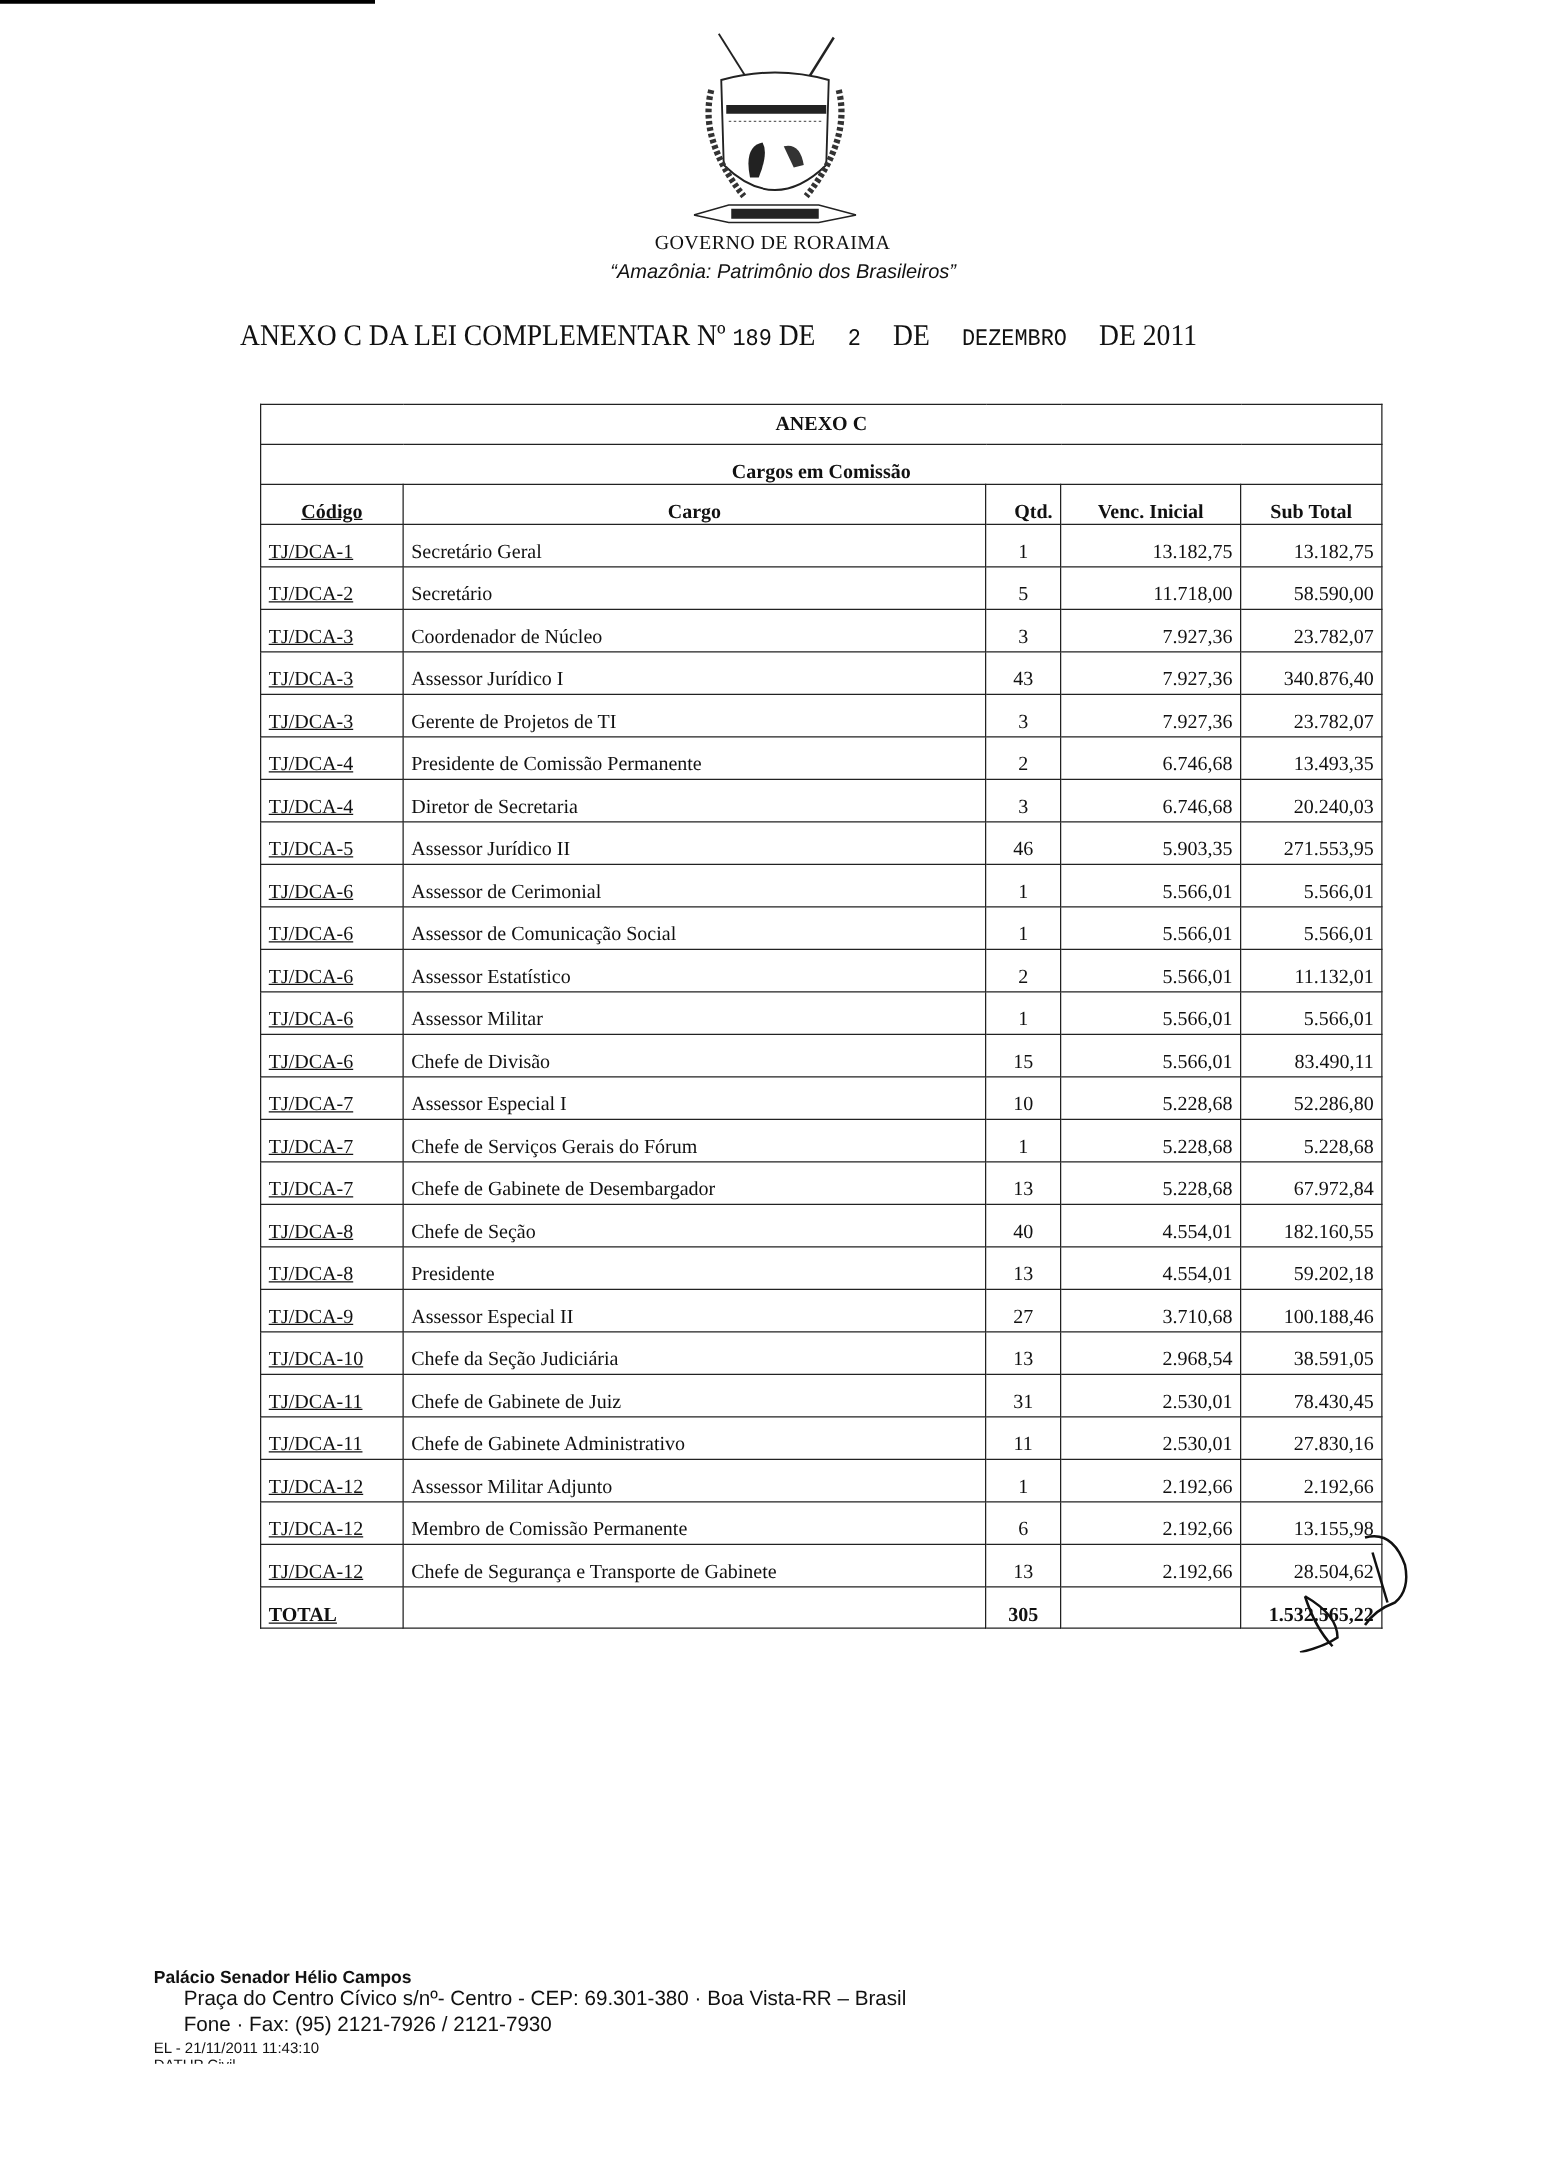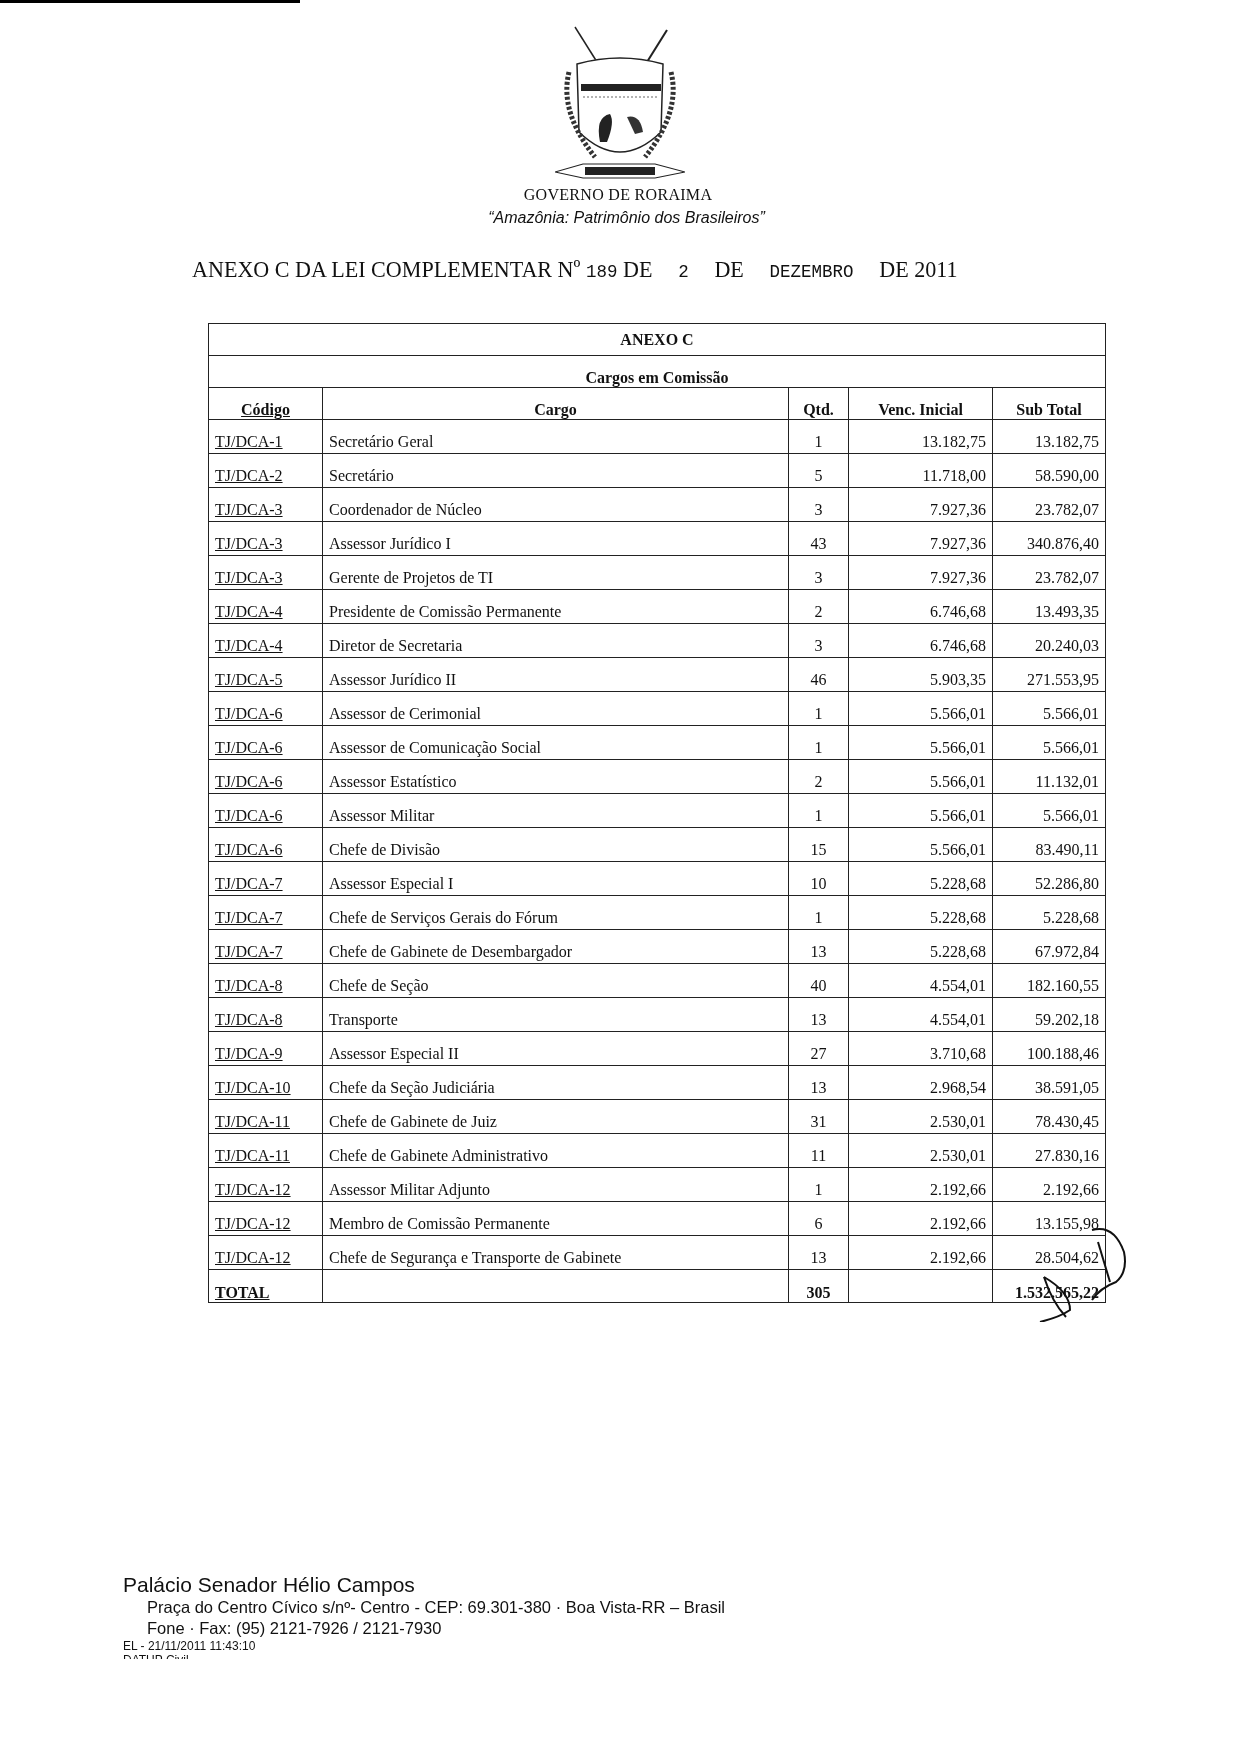--- a/index.html
+++ b/index.html
@@ -8,31 +8,31 @@
   .crest { position:absolute; left:555px; top:22px; width:130px; height:165px; }
   .gov-title { position:absolute; left:0; width:1236px; top:186px; text-align:center; font-weight:normal; font-size:16px; letter-spacing:0.3px; }
   .gov-motto { position:absolute; left:0; width:1240px; top:209px; text-align:center; font-family:"Liberation Sans", sans-serif; font-style:italic; font-size:16px; padding-left:13px; box-sizing:border-box; }
   .doc-title { position:absolute; left:192px; top:256px; font-size:24px; white-space:nowrap; transform:scaleX(0.92); transform-origin:left; }
   .doc-title .mono { font-family:"Liberation Mono", monospace; font-size:19px; }
   .doc-title .gap { display:inline-block; width:22px; }
   table.annex { position:absolute; left:188px; top:323px; width:898px; border-collapse:collapse; font-size:16px;margin-left:20px; }
   table.annex td, table.annex th { border:1.5px solid #222; padding:0 6px; height:31px; }
   .cap1 th { height:22px; font-weight:bold; text-align:center; font-size:16px; }
   .cap2 th { height:40px; vertical-align:bottom; font-weight:bold; text-align:center; font-size:16px; padding-bottom:2px; }
-  .colhead th { height:28px; font-weight:bold; font-size:16px; vertical-align:bottom; }
+  .colhead th { height:28px; font-weight:bold; font-size:16px; vertical-align:bottom;text-align:right; }
   .c-code { width:101px; text-align:left;text-decoration:underline; }
   .c-cargo { text-align:left; }
   .c-qtd { width:47px; text-align:center; }
   .c-venc { width:131px; text-align:right; }
   .c-sub { width:100px; text-align:right; }
   tr.row td { vertical-align:bottom; padding-bottom:2px; }
   tr.total td { height:32px; font-weight:bold; vertical-align:bottom; }
   .sig { position:absolute; left:1030px; top:1222px; width:110px; height:100px; }
   .footer { position:absolute; left:123px; top:1573px; font-family:"Liberation Sans", sans-serif; color:#111; }
-  .footer .f-name { font-weight:normal; font-size:21px; }
+  .footer .f-name { font-weight:bold; font-size:14px; }
   .footer .f-line { font-size:16.5px; line-height:21px;margin-left:24px; }
   .footer .f-small { font-size:12px; line-height:14px; }
   .footer .f-cut { font-size:12px; height:6px; overflow:hidden; line-height:14px; }
 </style>
 </head>
 <body>
 
 <div class="topbar"></div>
 
 <svg class="crest" viewBox="0 0 130 165">
@@ -193,21 +193,21 @@
       </tr>
       <tr class="row">
         <td class="c-code">TJ/DCA-8</td>
         <td class="c-cargo">Chefe de Seção</td>
         <td class="c-qtd">40</td>
         <td class="c-venc">4.554,01</td>
         <td class="c-sub">182.160,55</td>
       </tr>
       <tr class="row">
         <td class="c-code">TJ/DCA-8</td>
-        <td class="c-cargo">Transporte</td>
+        <td class="c-cargo">Presidente</td>
         <td class="c-qtd">13</td>
         <td class="c-venc">4.554,01</td>
         <td class="c-sub">59.202,18</td>
       </tr>
       <tr class="row">
         <td class="c-code">TJ/DCA-9</td>
         <td class="c-cargo">Assessor Especial II</td>
         <td class="c-qtd">27</td>
         <td class="c-venc">3.710,68</td>
         <td class="c-sub">100.188,46</td>

